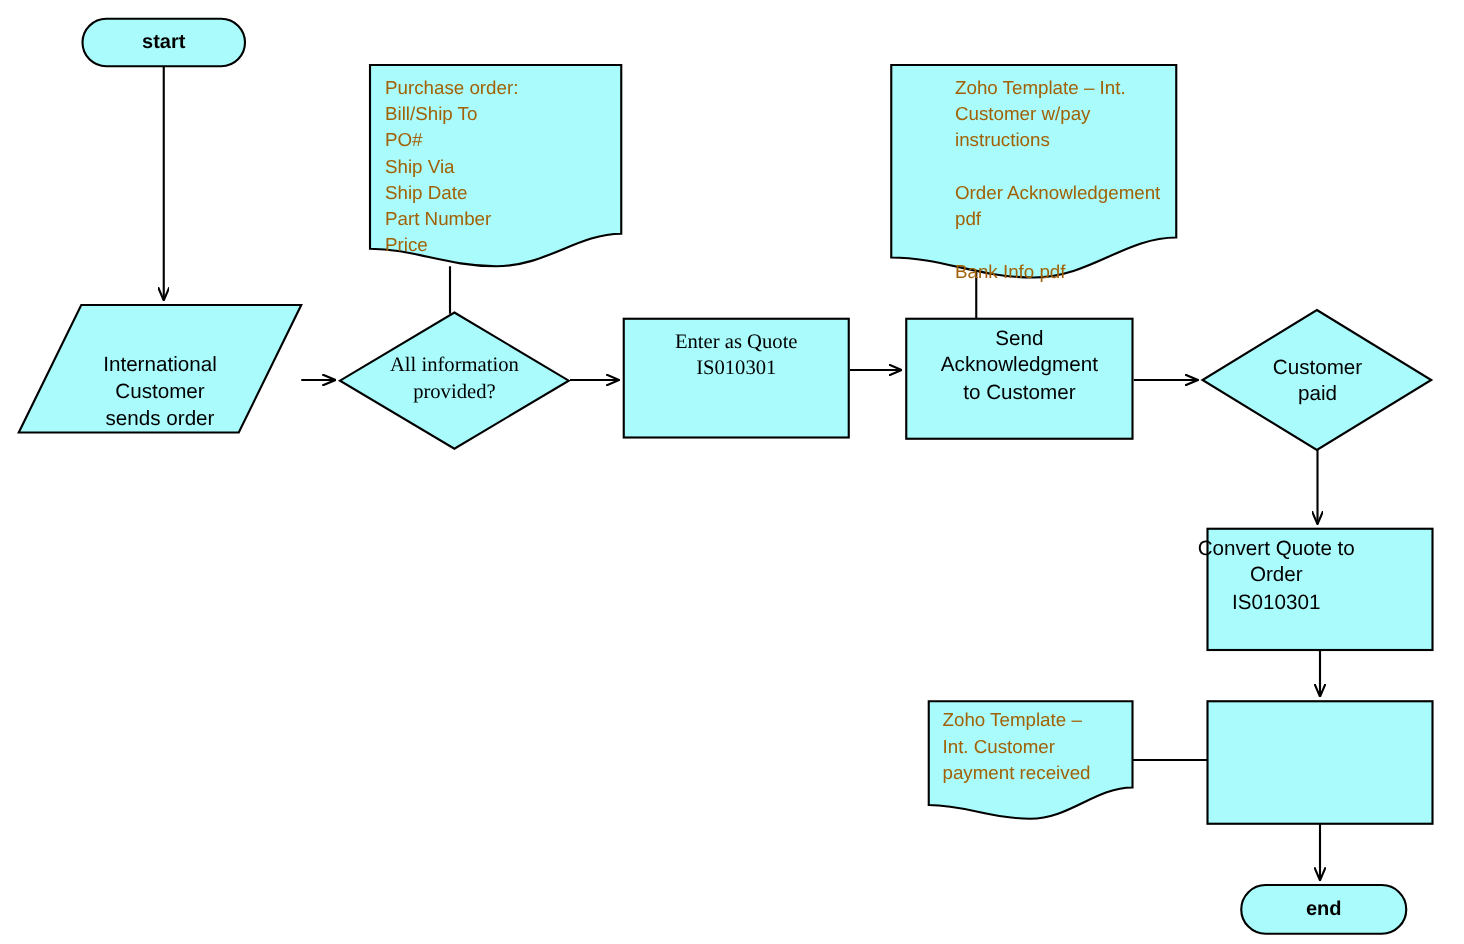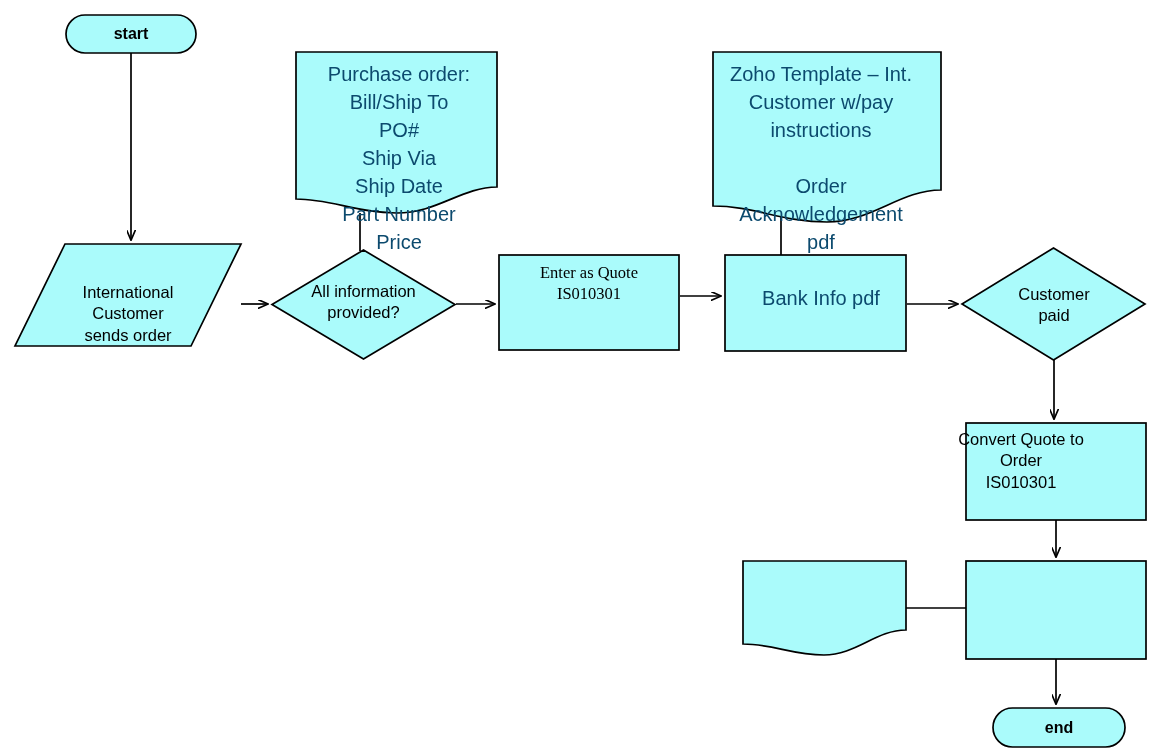--- a/index.html
+++ b/index.html
@@ -32,24 +32,24 @@
     line-height: 1.30;
     white-space: pre-line;
     pointer-events: none;
   }
   .terminator-label {
     font-weight: bold;
     font-size: 16px;
   }
   .doc-label {
     position: absolute;
-    text-align: center;
-    color: #0c4a6e;
+    text-align: left;
+    color: #a16207;
     font-family: "Liberation Sans", sans-serif;
-    font-size: 20px;
+    font-size: 15px;
     line-height: 1.40;
     white-space: pre-line;
     pointer-events: none;
   }
 </style>
 </head>
 <body>
 
 <div id="canvas">
 
@@ -115,40 +115,46 @@
 sends order</div>
 
   <div class="doc-label" style="left:308px; top:60px; width:182px;">Purchase order:
 Bill/Ship To
 PO#
 Ship Via
 Ship Date
 Part Number
 Price</div>
 
-  <div class="node-label" style="left:277px; top:281px; width:173px;">All information
+  <div class="node-label" style="left:277px; top:281px; width:173px;font-family:Liberation Serif, serif;">All information
 provided?</div>
 
   <div class="node-label" style="left:501px; top:262px; width:176px;font-family:Liberation Serif, serif;">Enter as Quote
 IS010301</div>
 
-  <div class="doc-label" style="left:715px; top:60px; width:212px;">Zoho Template – Int.
+  <div class="doc-label" style="left:764px; top:60px; width:212px;">Zoho Template – Int.
 Customer w/pay
 instructions
 
 Order Acknowledgement
 pdf
 
 Bank Info pdf</div>
 
+  <div class="node-label" style="left:727px; top:261px; width:177px;">Send
+Acknowledgment
+to Customer</div>
 
   <div class="node-label" style="left:968px; top:284px; width:172px;">Customer
 paid</div>
 
   <div class="node-label" style="left:933px; top:429px; width:176px;">Convert Quote to
 Order
 IS010301</div>
 
+  <div class="doc-label" style="left:754px; top:566px; width:150px;">Zoho Template –
+Int. Customer
+payment received</div>
 
 
   <div class="node-label terminator-label" style="left:993px; top:718px; width:132px;">end</div>
 
 </div>
 
 </body></html>

